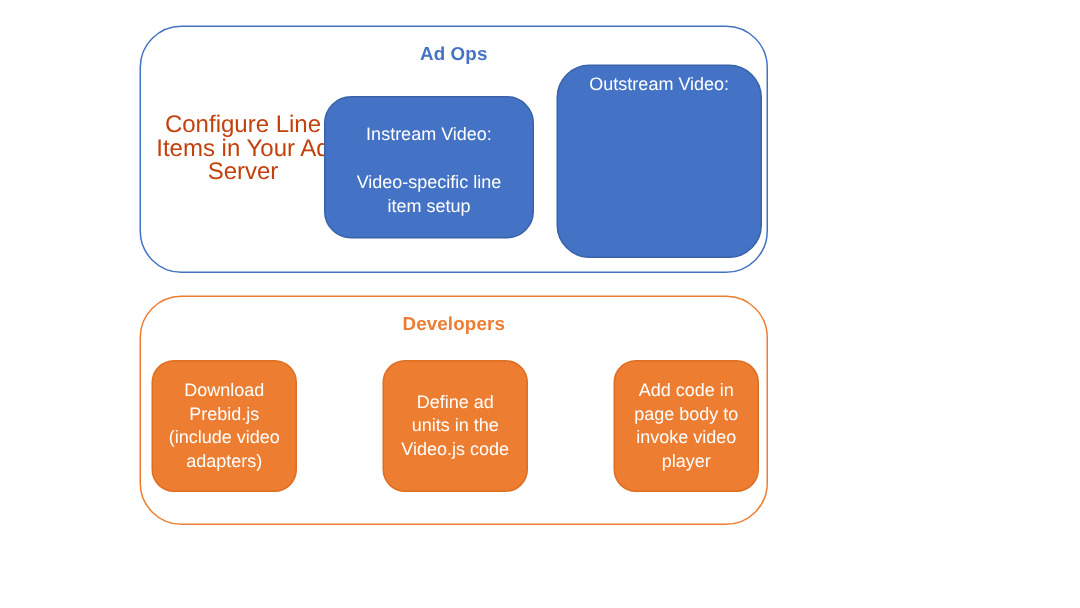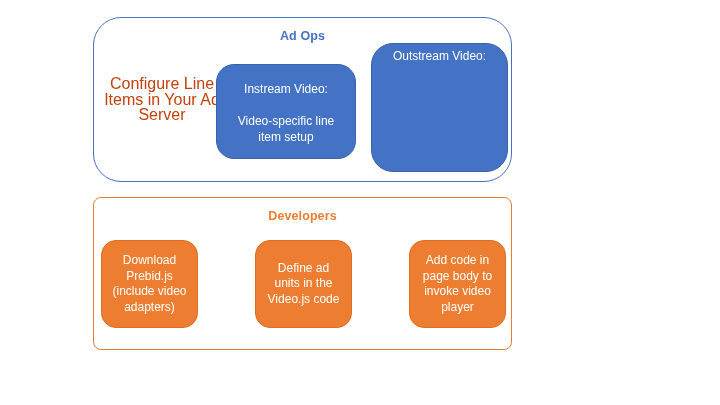--- a/index.html
+++ b/index.html
@@ -25,21 +25,21 @@
   .panel-blue {
     left: 93px; top: 17px;
     width: 419px; height: 165px;
     border: 1.5px solid #4472C4;
     border-radius: 28px;
   }
   .panel-orange {
     left: 93px; top: 197px;
     width: 419px; height: 153px;
     border: 1.5px solid #ED7D31;
-    border-radius: 8px;
+    border-radius: 28px;
   }
   .panel-title {
     position: absolute;
     top: 11px; left: 0;
     width: 100%;
     text-align: center;
     font-size: 12.5px;
     font-weight: bold;
     letter-spacing: 0.1px;
   }

